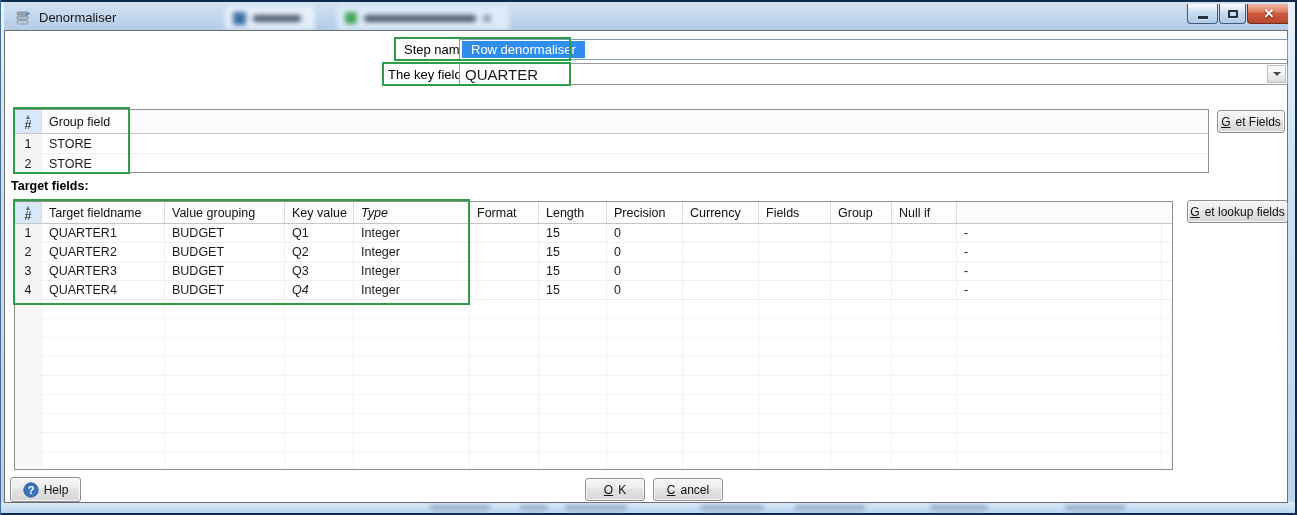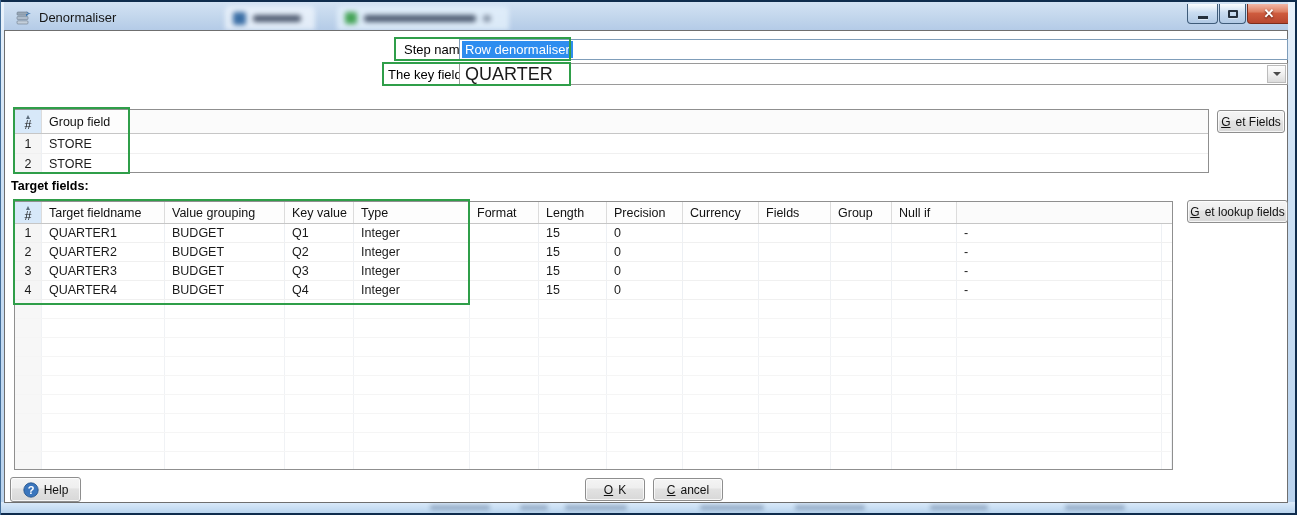--- a/index.html
+++ b/index.html
@@ -40,22 +40,22 @@
   .bottom-strip { position:absolute; left:0; bottom:2px; width:100%; height:11px;
     background:linear-gradient(180deg,#dcebfa,#b9d4ee); overflow:hidden; }
   .smudge { position:absolute; top:3px; height:5px; border-radius:2px; background:rgba(70,95,130,.4); filter:blur(2px); }
   
   .client { position:absolute; left:4px; top:30px; width:1284px; height:473px;
     background:#fff; border:1px solid #6f6f6f; }
   .flabel { position:absolute; font-size:13px; color:#000; white-space:nowrap; }
   .anno { position:absolute; border:2px solid var(--annotation-green,#2f9e49); pointer-events:none; z-index:6; }
   .text-input { position:absolute; background:#fff; border:1px solid #7f9db9; font-size:13px;
     display:flex; align-items:center; padding-left:2px; }
-  .sel-text { background:var(--selection-blue,#2e8def); color:#fff; padding:1px 3px; white-space:nowrap; }
-  .combo { position:absolute; background:#fff; border:1px solid #9a9a9a; font-size:18px;
+  .sel-text { background:var(--selection-blue,#2e8def); color:#fff; padding:1px 9px; white-space:nowrap; }
+  .combo { position:absolute; background:#fff; border:1px solid #9a9a9a; font-size:15px;
     display:flex; align-items:center; padding-left:5px; }
   .combo-btn { position:absolute; right:1px; top:1px; bottom:1px; width:19px;
     border:1px solid #bcbcbc; background:linear-gradient(180deg,#fdfdfd,#f0f0f0 50%,#dcdcdc);
     display:flex; align-items:center; justify-content:center; }
   .chev { width:0; height:0; border-left:4px solid transparent; border-right:4px solid transparent; border-top:4px solid #4a4a4a; }
   .section-label { position:absolute; font-size:12.5px; font-weight:bold; color:#000; white-space:nowrap; }
   
   .tbl { position:absolute; background:#fff; border:1px solid #8f8f8f; overflow:hidden;
     display:flex; flex-direction:column; font-size:12.5px; }
   .tr { display:flex; flex:none; }
@@ -178,21 +178,21 @@
     <span class="section-label" style="left:6px; top:148px;">Target fields:</span>
     <div class="tbl tbl-target" style="left:9px; top:170px; width:1159px; height:269px;" id="target-table">
         <div class="tr th-row">
           <div class="th num-col" style="width: 27px;">
             <div class="sort-arrow">▴</div>
             <span>#</span>
           </div>
           <div class="th" style="width: 123px;">Target fieldname</div>
           <div class="th" style="width: 120px;">Value grouping</div>
           <div class="th" style="width: 69px;">Key value</div>
-          <div class="th" style="width: 116px;">Type</div>
+          <div class="th" style="width: 116px; font-style: italic;">Type</div>
           <div class="th" style="width: 69px;">Format</div>
           <div class="th" style="width: 68px;">Length</div>
           <div class="th" style="width: 76px;">Precision</div>
           <div class="th" style="width: 76px;">Currency</div>
           <div class="th" style="width: 72px;">Fields</div>
           <div class="th" style="width: 61px;">Group</div>
           <div class="th" style="width: 65px;">Null if</div>
           <div class="th filler"></div>
         </div>
         <div class="tr data-row">
@@ -240,21 +240,21 @@
           <div class="td" style="width: 72px;"></div>
           <div class="td" style="width: 61px;"></div>
           <div class="td" style="width: 65px;"></div>
           <div class="td" style="width: 205px;">-</div>
           <div class="td filler"></div>
         </div>
         <div class="tr data-row">
           <div class="td num-col" style="width: 27px;">4</div>
           <div class="td" style="width: 123px;">QUARTER4</div>
           <div class="td" style="width: 120px;">BUDGET</div>
-          <div class="td" style="width: 69px;">Q4</div>
+          <div class="td" style="width: 69px; font-style: italic;">Q4</div>
           <div class="td" style="width: 116px;">Integer</div>
           <div class="td" style="width: 69px;"></div>
           <div class="td" style="width: 68px;">15</div>
           <div class="td" style="width: 76px;">0</div>
           <div class="td" style="width: 76px;"></div>
           <div class="td" style="width: 72px;"></div>
           <div class="td" style="width: 61px;"></div>
           <div class="td" style="width: 65px;"></div>
           <div class="td" style="width: 205px;">-</div>
           <div class="td filler"></div>

